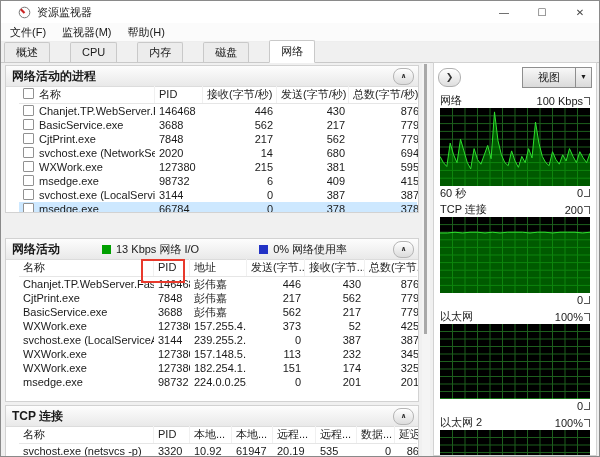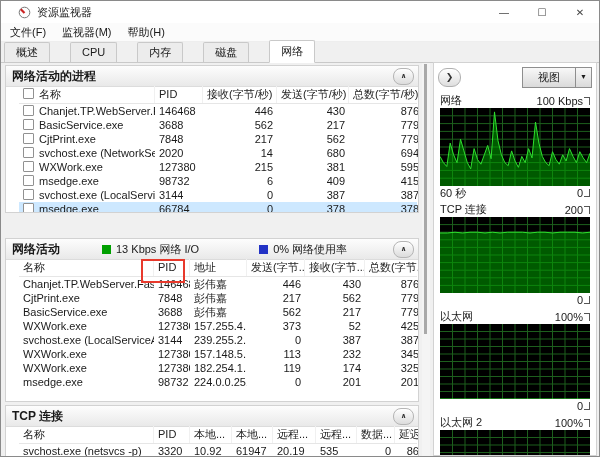--- a/index.html
+++ b/index.html
@@ -245,21 +245,21 @@
             <div class="cell"><span>127380</span></div>
             <div class="cell"><span>157.148.5...</span></div>
             <div class="cell"><span>113</span></div>
             <div class="cell"><span>232</span></div>
             <div class="cell"><span>345</span></div>
           </div>
           <div class="trow">
             <div class="cell"><span>WXWork.exe</span></div>
             <div class="cell"><span>127380</span></div>
             <div class="cell"><span>182.254.1...</span></div>
-            <div class="cell"><span>119</span></div>
+            <div class="cell"><span>151</span></div>
             <div class="cell"><span>174</span></div>
             <div class="cell"><span>325</span></div>
           </div>
           <div class="trow">
             <div class="cell"><span>msedge.exe</span></div>
             <div class="cell"><span>98732</span></div>
             <div class="cell"><span>224.0.0.251</span></div>
             <div class="cell"><span>0</span></div>
             <div class="cell"><span>201</span></div>
             <div class="cell"><span>201</span></div>

